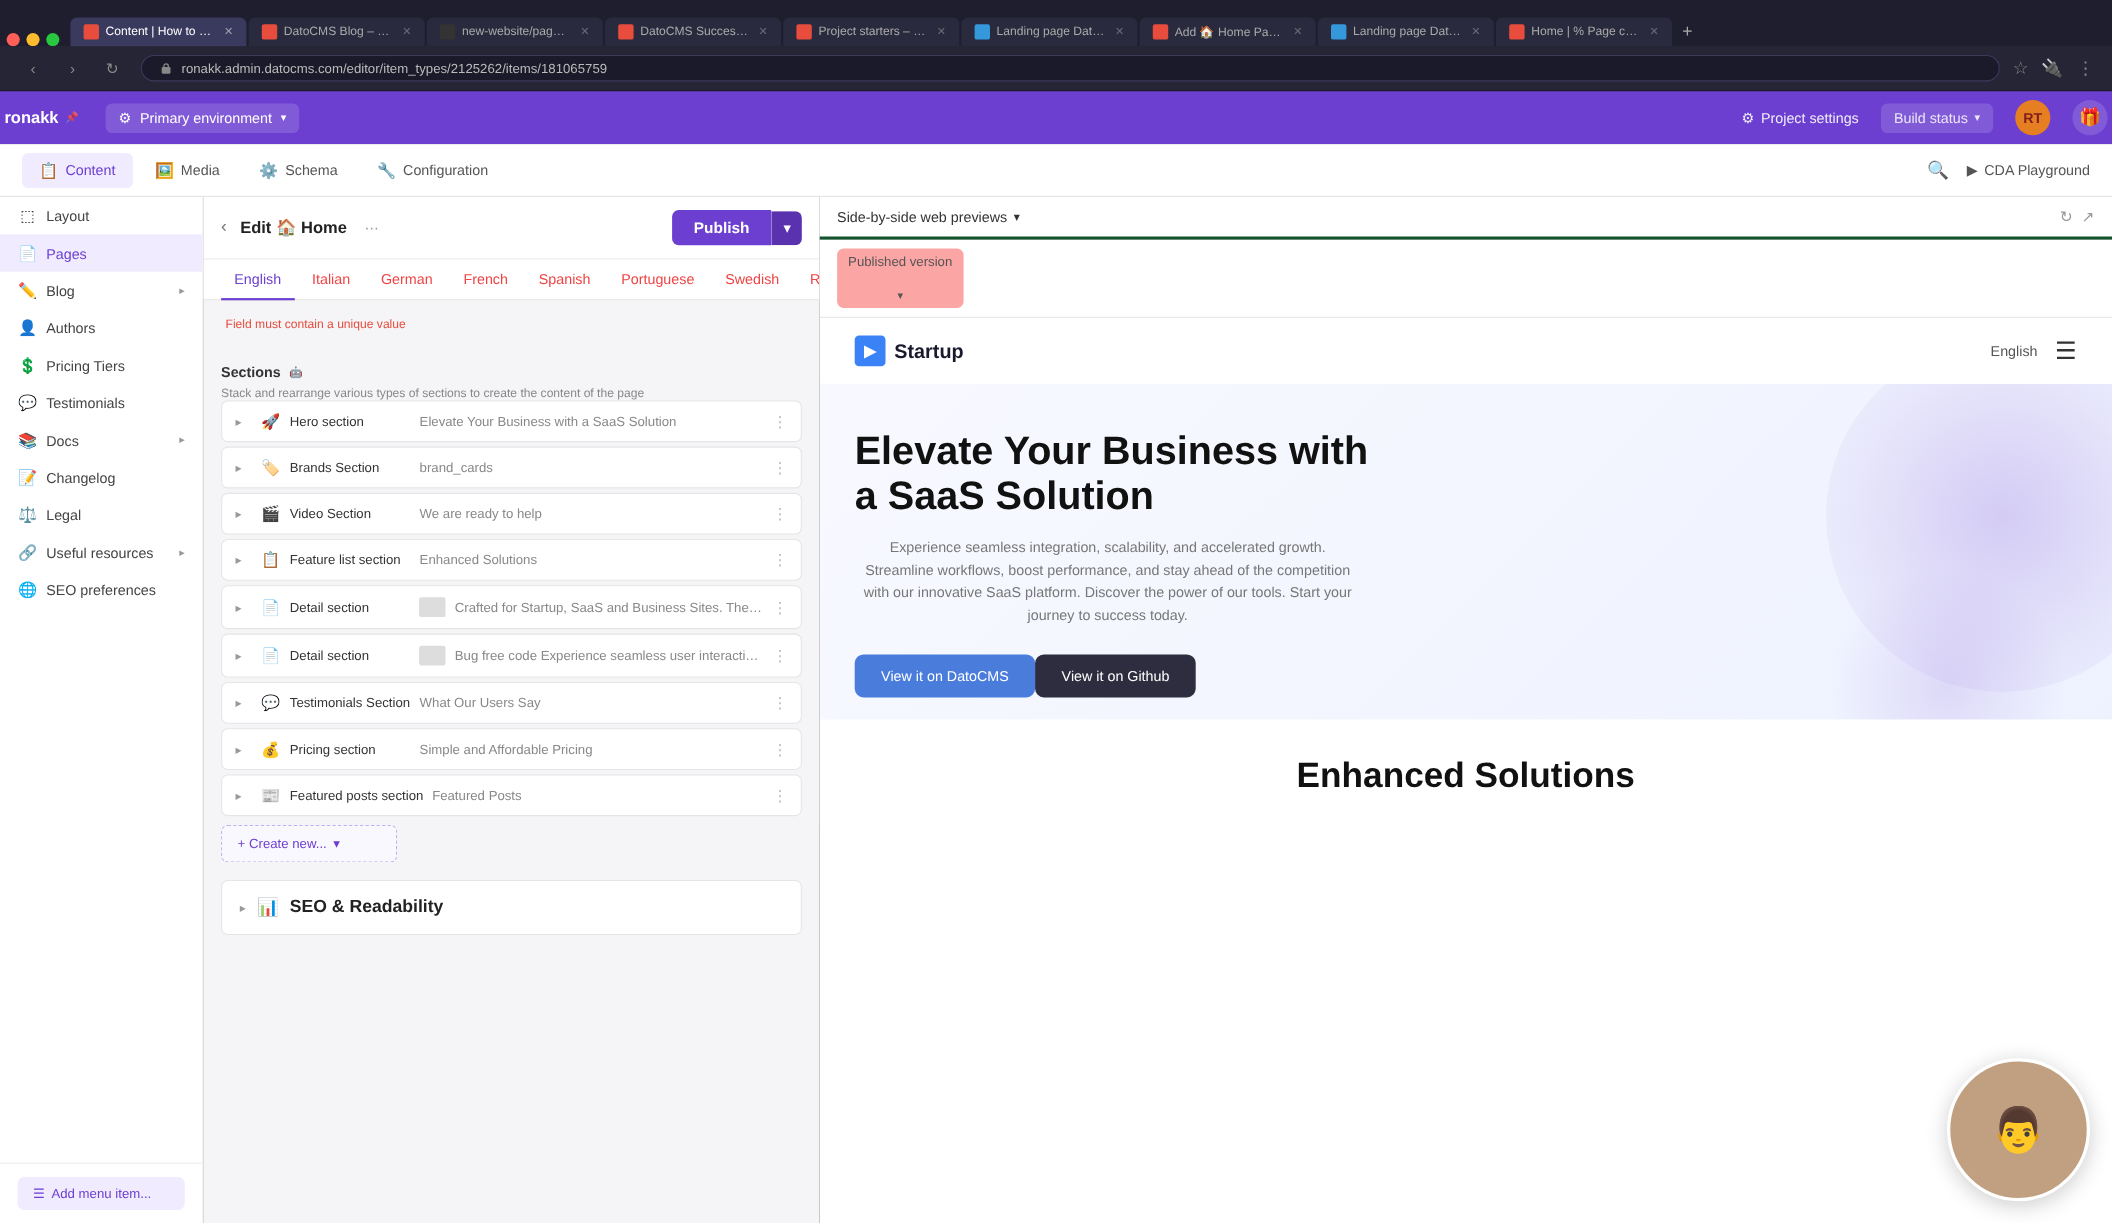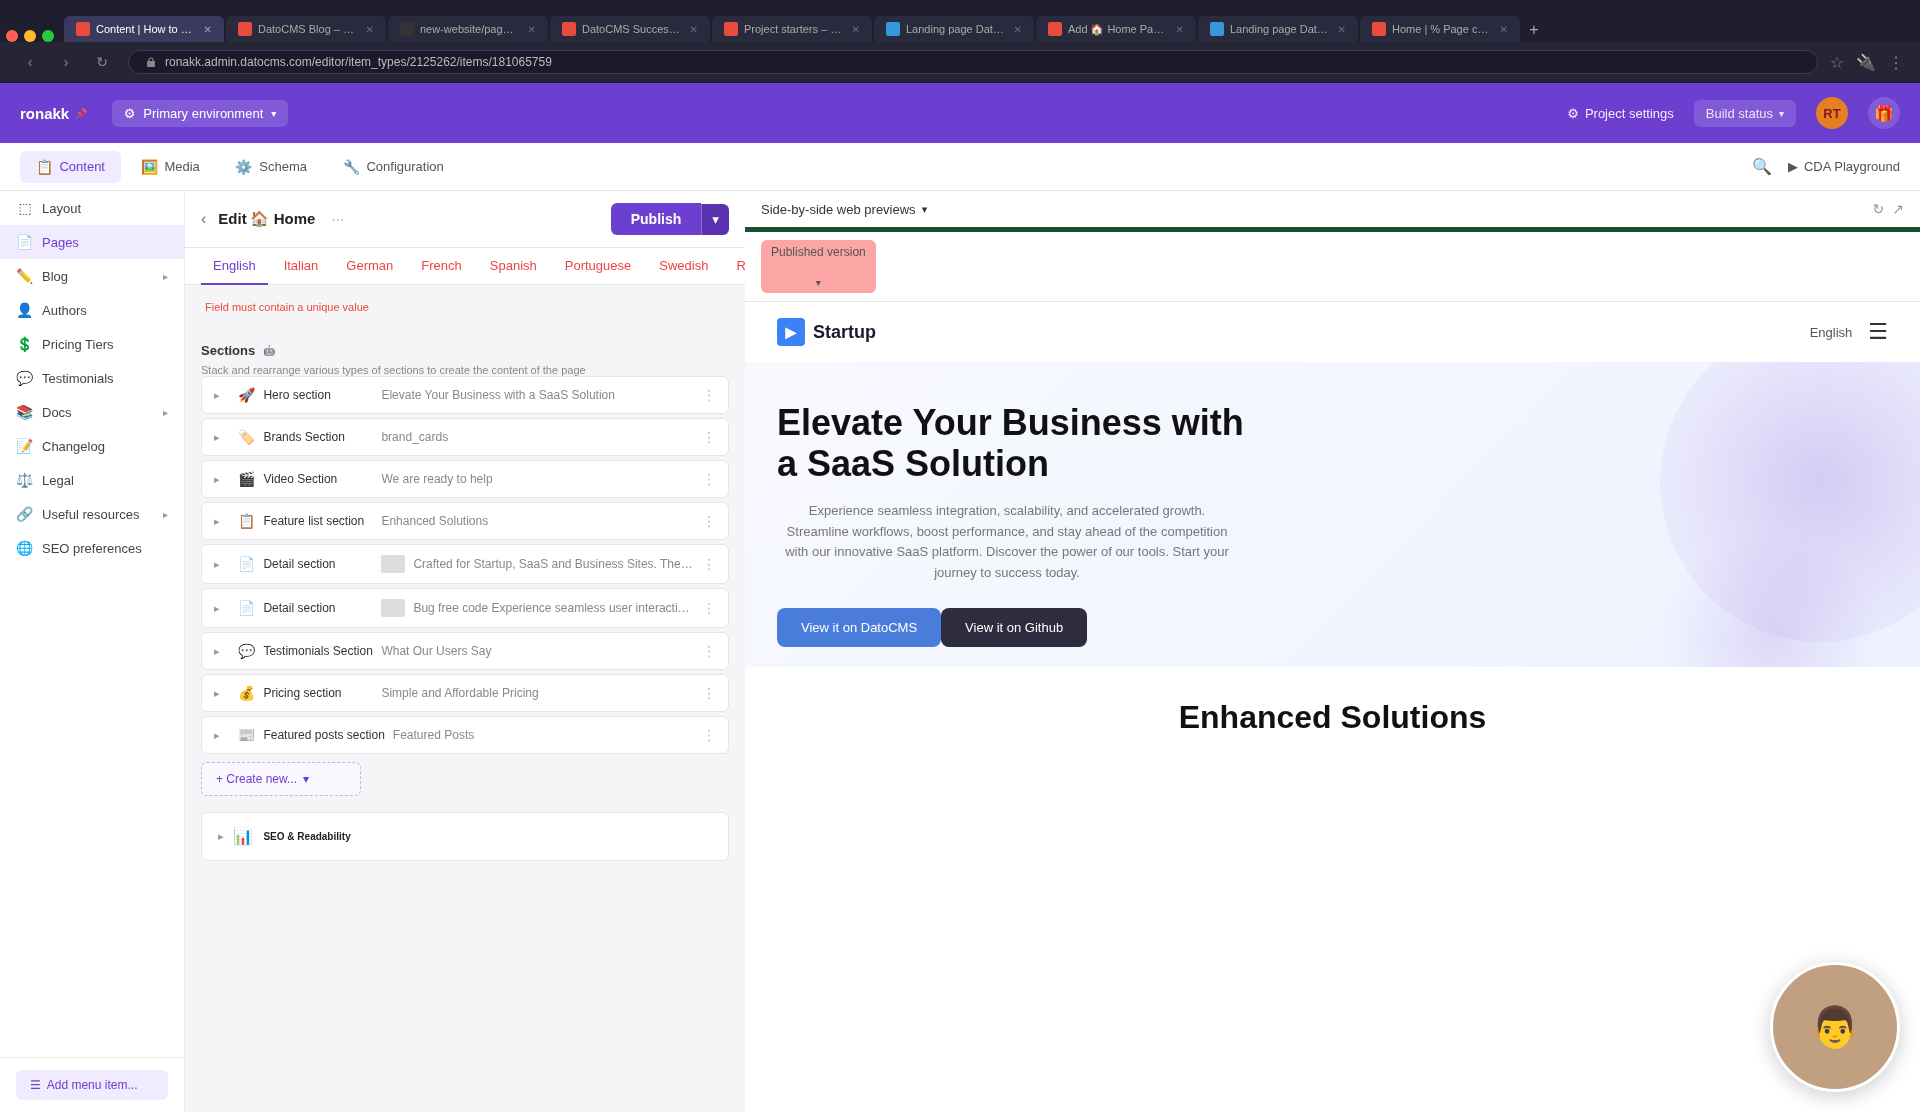--- a/index.html
+++ b/index.html
@@ -22,21 +22,21 @@
 
     
     .address-bar { background: #252535; display: flex; align-items: center; padding: 6px 16px; gap: 12px; border-bottom: 1px solid #1a1a2a; }
     .nav-buttons { display: flex; gap: 8px; color: #888; }
     .nav-btn { width: 28px; height: 28px; display: flex; align-items: center; justify-content: center; border-radius: 50%; cursor: pointer; font-size: 14px; color: #888; }
     .address-input { flex: 1; background: #1a1a2a; border: 1px solid #3a3a5a; border-radius: 20px; padding: 4px 16px; color: #ccc; font-size: 12px; display: flex; align-items: center; gap: 8px; }
     .address-text { color: #bbb; font-size: 12px; }
     .toolbar-icons { display: flex; gap: 12px; color: #888; align-items: center; }
 
     
-    .app-header { background: #6c3fd0; display: flex; align-items: center; padding: 0 20px; height: 60px; gap: 24px; }
+    .app-header { background: #6c3fd0; display: flex; align-items: center; padding: 0 4px; height: 48px; gap: 24px; }
     .brand { color: #fff; font-weight: 700; font-size: 15px; display: flex; align-items: center; gap: 6px; }
     .brand-pin { font-size: 10px; opacity: 0.7; }
     .env-selector { display: flex; align-items: center; gap: 8px; background: rgba(255,255,255,0.15); border-radius: 6px; padding: 6px 12px; color: #fff; font-size: 13px; cursor: pointer; }
     .header-right { margin-left: auto; display: flex; align-items: center; gap: 20px; color: rgba(255,255,255,0.85); font-size: 13px; }
     .header-btn { display: flex; align-items: center; gap: 6px; cursor: pointer; color: rgba(255,255,255,0.9); }
     .build-status-btn { display: flex; align-items: center; gap: 6px; background: rgba(255,255,255,0.15); padding: 6px 12px; border-radius: 6px; cursor: pointer; }
     .avatar { width: 32px; height: 32px; border-radius: 50%; background: #e67e22; display: flex; align-items: center; justify-content: center; color: #7f1d1d; font-weight: 700; font-size: 13px; }
     .gift-icon { width: 32px; height: 32px; border-radius: 50%; background: rgba(255,255,255,0.15); display: flex; align-items: center; justify-content: center; color: #fff; font-size: 16px; }
 
     
@@ -91,25 +91,25 @@
     .section-name { font-size: 12px; font-weight: 500; color: #333; min-width: 110px; }
     .section-desc-text { font-size: 12px; color: #888; flex: 1; overflow: hidden; text-overflow: ellipsis; white-space: nowrap; }
     .section-more { color: #bbb; cursor: pointer; margin-left: auto; font-size: 14px; }
 
     .create-new-btn { display: flex; align-items: center; gap: 6px; border: 1px dashed #c0b0f0; border-radius: 6px; padding: 9px 14px; background: #faf8ff; color: #6c3fd0; font-size: 12px; font-weight: 500; cursor: pointer; margin-top: 8px; width: 160px; }
 
     
     .seo-section { background: #fff; border: 1px solid #e5e5e5; border-radius: 6px; padding: 14px 16px; margin-top: 16px; display: flex; align-items: center; gap: 10px; cursor: pointer; }
     .seo-expand { color: #999; font-size: 11px; }
     .seo-icon { font-size: 16px; }
-    .seo-title { font-size: 10px; font-weight: 600; color: #222; }
+    .seo-title { font-size: 16px; font-weight: 600; color: #222; }
 
     
     .preview-panel { flex: 1; background: #f0f0f5; display: flex; flex-direction: column; overflow: hidden; }
-    .preview-toolbar { background: #fff; border-bottom: 5px solid #14532d; padding: 10px 16px; display: flex; gap: 8px; }
+    .preview-toolbar { background: #fff; border-bottom: 3px solid #14532d; padding: 10px 16px; display: flex; gap: 8px; }
     .preview-title { font-size: 13px; font-weight: 500; color: #333; display: flex; align-items: center; gap: 6px; }
     .preview-toolbar-right { margin-left: auto; display: flex; gap: 8px; }
     .preview-icon-btn { color: #999; cursor: pointer; font-size: 14px; }
 
     
     .version-bar { background: #fff; border-bottom: 1px solid #e5e5e5; padding: 8px 16px; display: flex; align-items: center; }
     .version-selector { display: flex; align-items: center; gap: 18px; font-size: 12px; color: #555; cursor: pointer; background: #fca5a5; border-radius: 6px; padding: 5px 10px; flex-direction: column; }
 
     
     .preview-content { flex: 1; overflow: hidden; position: relative; }

